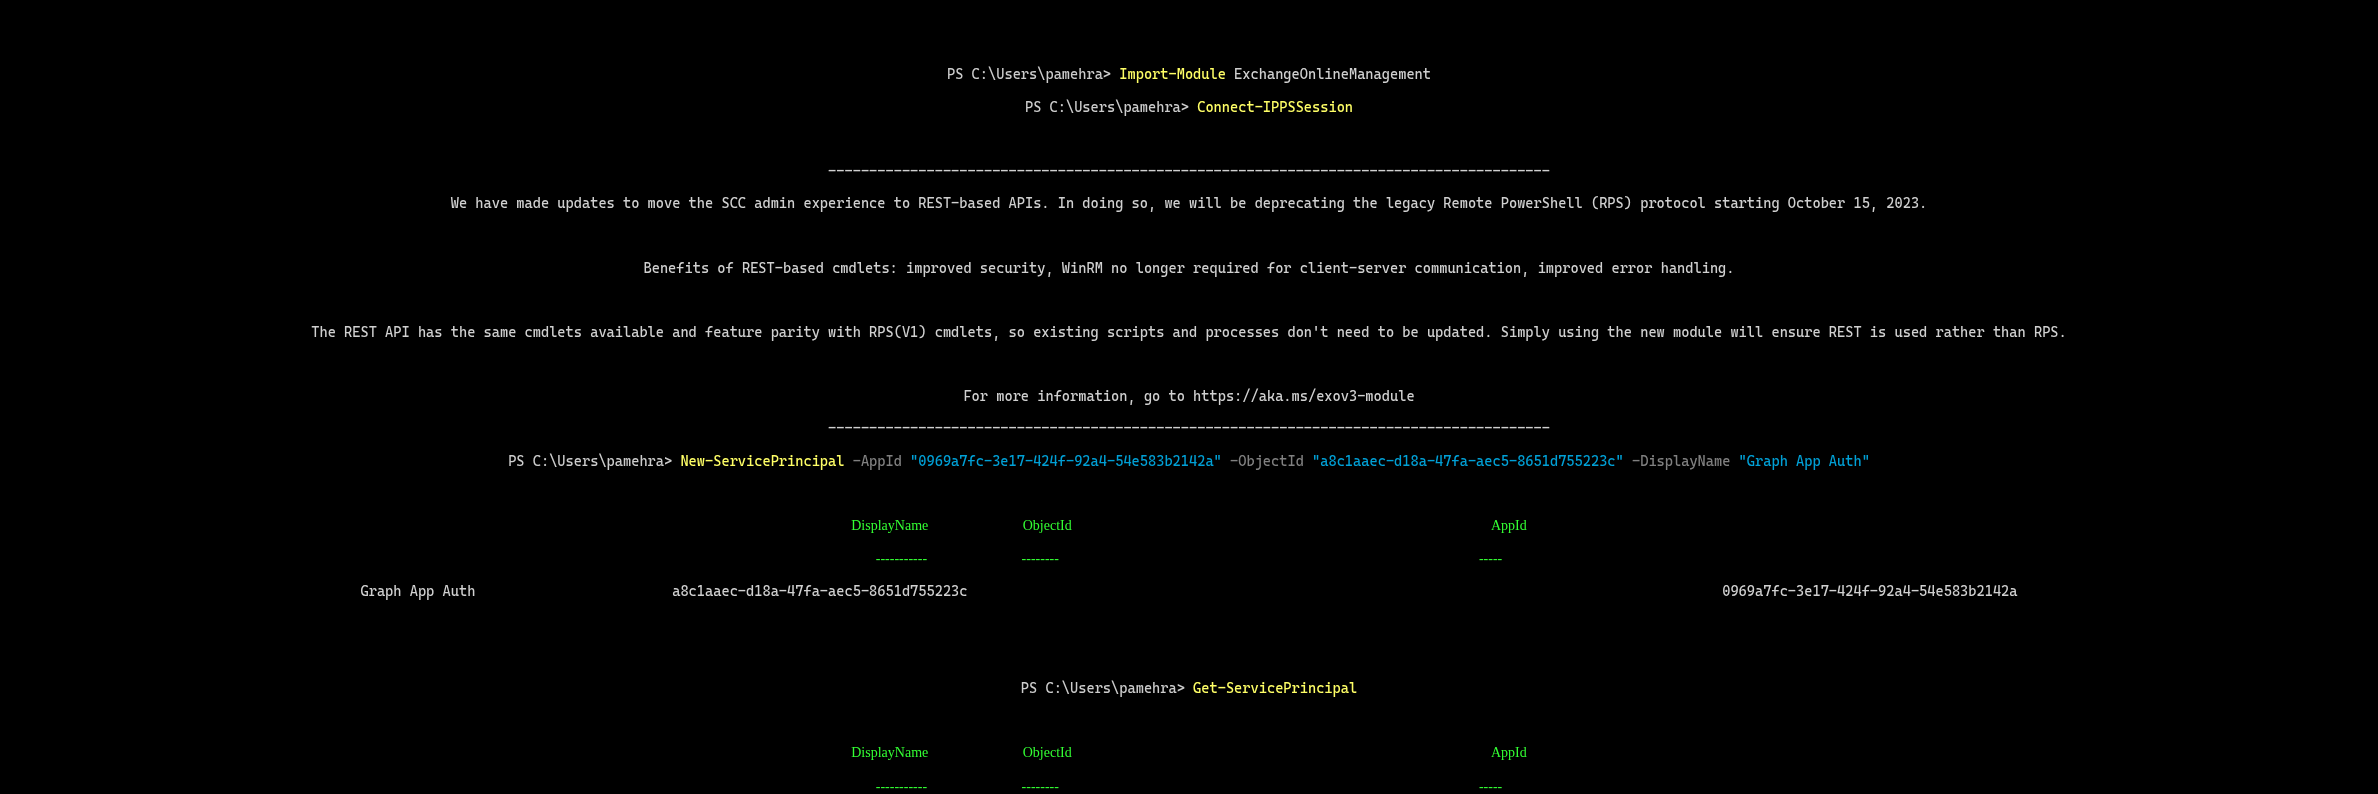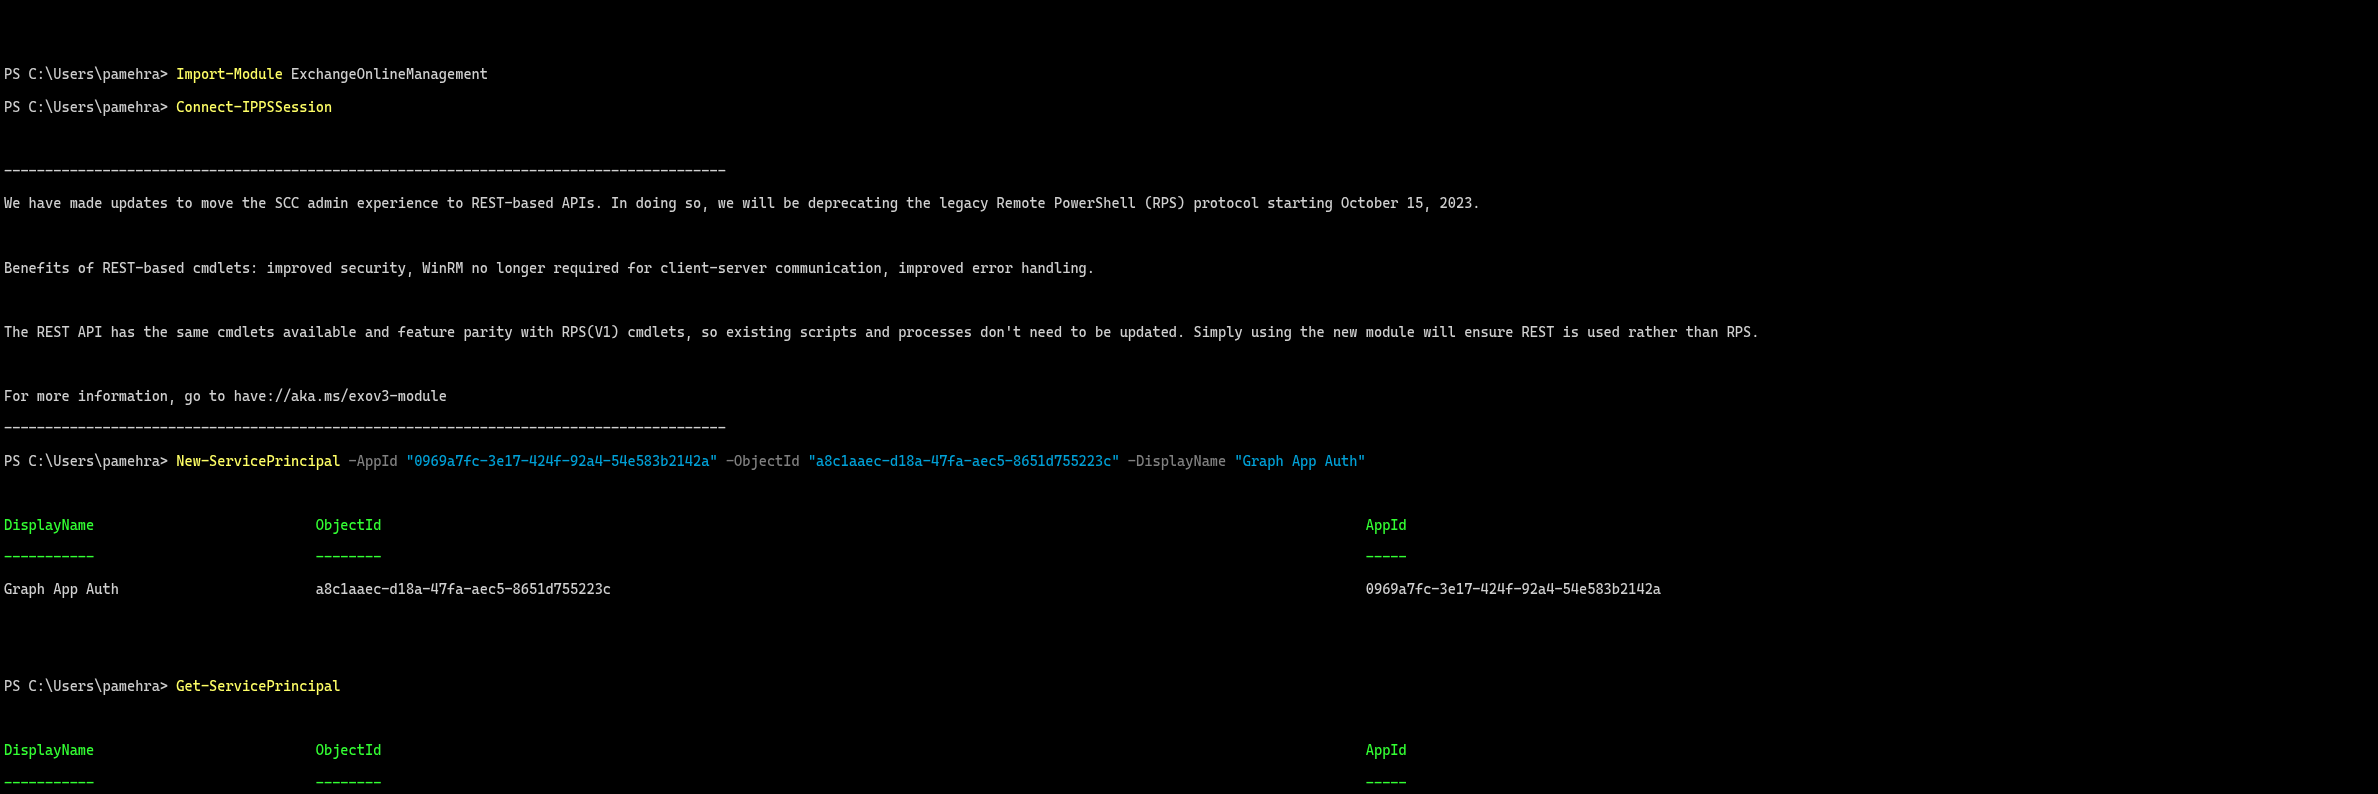--- a/index.html
+++ b/index.html
@@ -10,41 +10,41 @@
       font-size: 14px;
       line-height: 1.15;
       padding: 2px 4px;
       white-space: pre;
       overflow-x: auto;
     }
     .prompt { color: #ccc; }
     .cmdlet { color: #ffff66; }
     .param { color: #808080; }
     .string { color: #00a0d6; }
-    .green-hdr { color: #33ff33; }
+    .green-hdr { color: #33ff33; font-family: Liberation Serif, serif; }
     .output { color: #d0d0d0; }
-    .line { display: block; min-height: 16px; }
+    .line { display: block; min-height: 16px; text-align: center; }
     .seg { display: inline; }
   </style>
 </head>
 <body>
 
 
 
 <span class="line"><span class="seg prompt">PS C:\Users\pamehra&gt; </span><span class="seg cmdlet">Import-Module</span> <span class="seg output">ExchangeOnlineManagement</span></span>
 <span class="line"><span class="seg prompt">PS C:\Users\pamehra&gt; </span><span class="seg cmdlet">Connect-IPPSSession</span></span>
 <span class="line"> </span>
 <span class="line output">----------------------------------------------------------------------------------------</span>
 <span class="line output">We have made updates to move the SCC admin experience to REST-based APIs. In doing so, we will be deprecating the legacy Remote PowerShell (RPS) protocol starting October 15, 2023.</span>
 <span class="line"> </span>
 <span class="line output">Benefits of REST-based cmdlets: improved security, WinRM no longer required for client-server communication, improved error handling.</span>
 <span class="line"> </span>
 <span class="line output">The REST API has the same cmdlets available and feature parity with RPS(V1) cmdlets, so existing scripts and processes don't need to be updated. Simply using the new module will ensure REST is used rather than RPS.</span>
 <span class="line"> </span>
-<span class="line output">For more information, go to have://aka.ms/exov3-module</span>
+<span class="line output">For more information, go to https://aka.ms/exov3-module</span>
 <span class="line output">----------------------------------------------------------------------------------------</span>
 <span class="line"><span class="seg prompt">PS C:\Users\pamehra&gt; </span><span class="seg cmdlet">New-ServicePrincipal</span><span class="seg param"> -AppId </span><span class="seg string">"0969a7fc-3e17-424f-92a4-54e583b2142a"</span><span class="seg param"> -ObjectId </span><span class="seg string">"a8c1aaec-d18a-47fa-aec5-8651d755223c"</span><span class="seg param"> -DisplayName </span><span class="seg string">"Graph App Auth"</span></span>
 <span class="line"> </span>
 <span class="line" id="hdr1"><span class="seg green-hdr">DisplayName                           </span><span class="seg green-hdr">ObjectId                                                                                                                        </span><span class="seg green-hdr">AppId</span></span>
 <span class="line" id="hdr1u"><span class="seg green-hdr">-----------                           </span><span class="seg green-hdr">--------                                                                                                                        </span><span class="seg green-hdr">-----</span></span>
 <span class="line output" id="nsp-row">Graph App Auth                        a8c1aaec-d18a-47fa-aec5-8651d755223c                                                                                            0969a7fc-3e17-424f-92a4-54e583b2142a</span>
 <span class="line"> </span>
 <span class="line"> </span>
 <span class="line"><span class="seg prompt">PS C:\Users\pamehra&gt; </span><span class="seg cmdlet">Get-ServicePrincipal</span></span>
 <span class="line"> </span>

